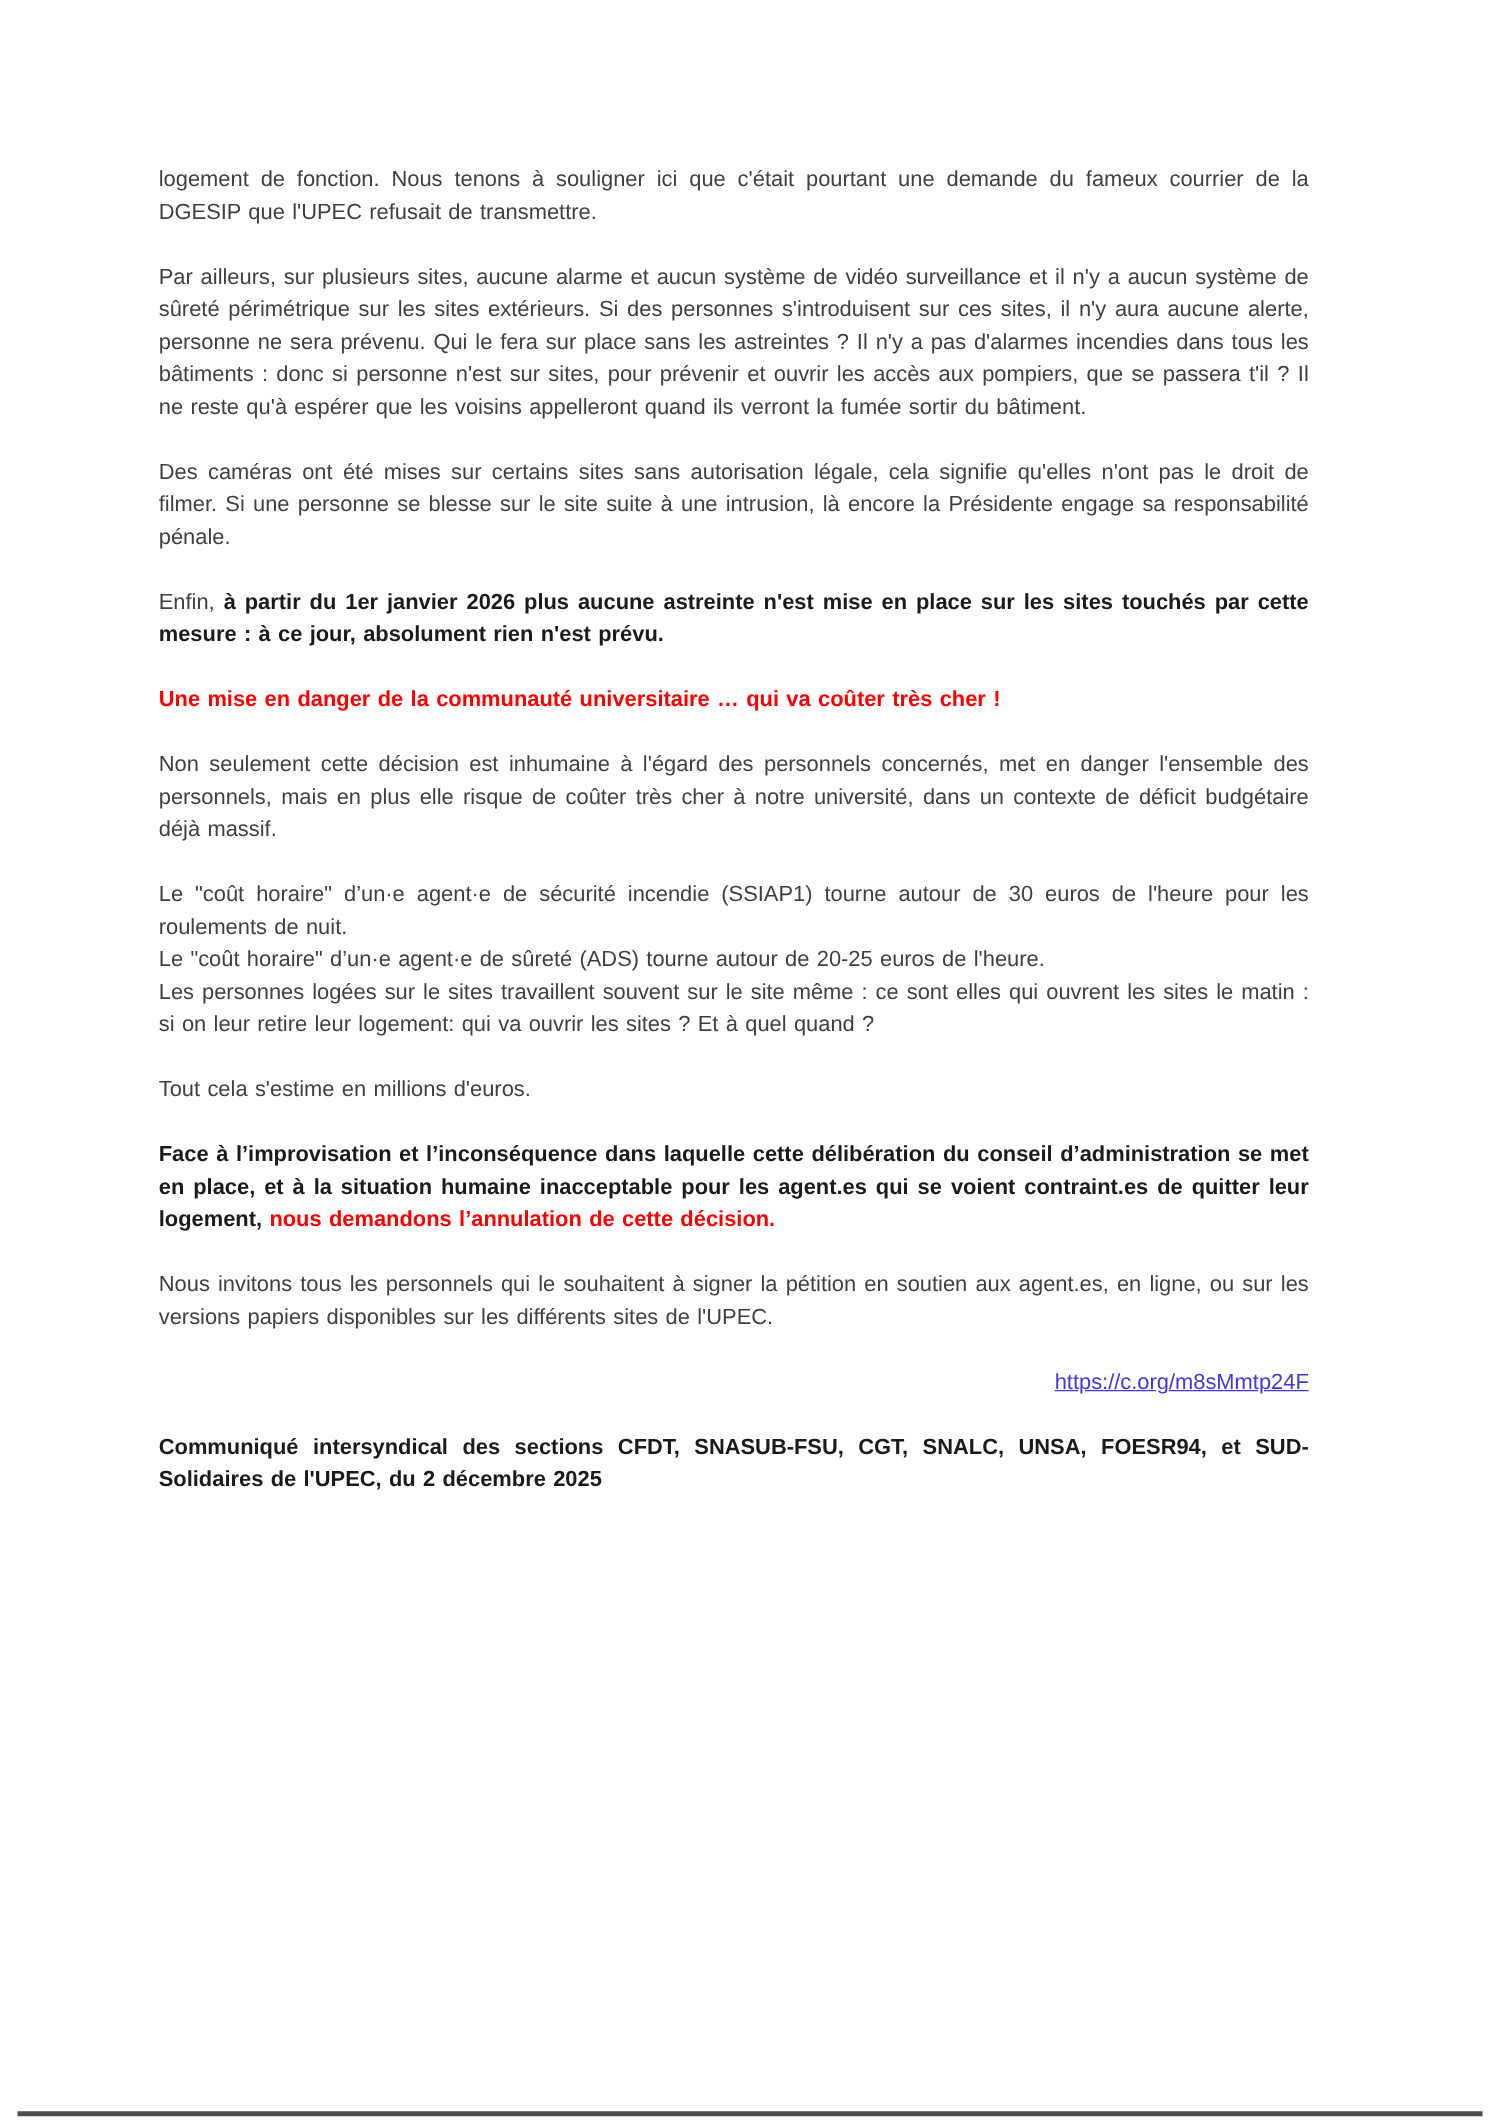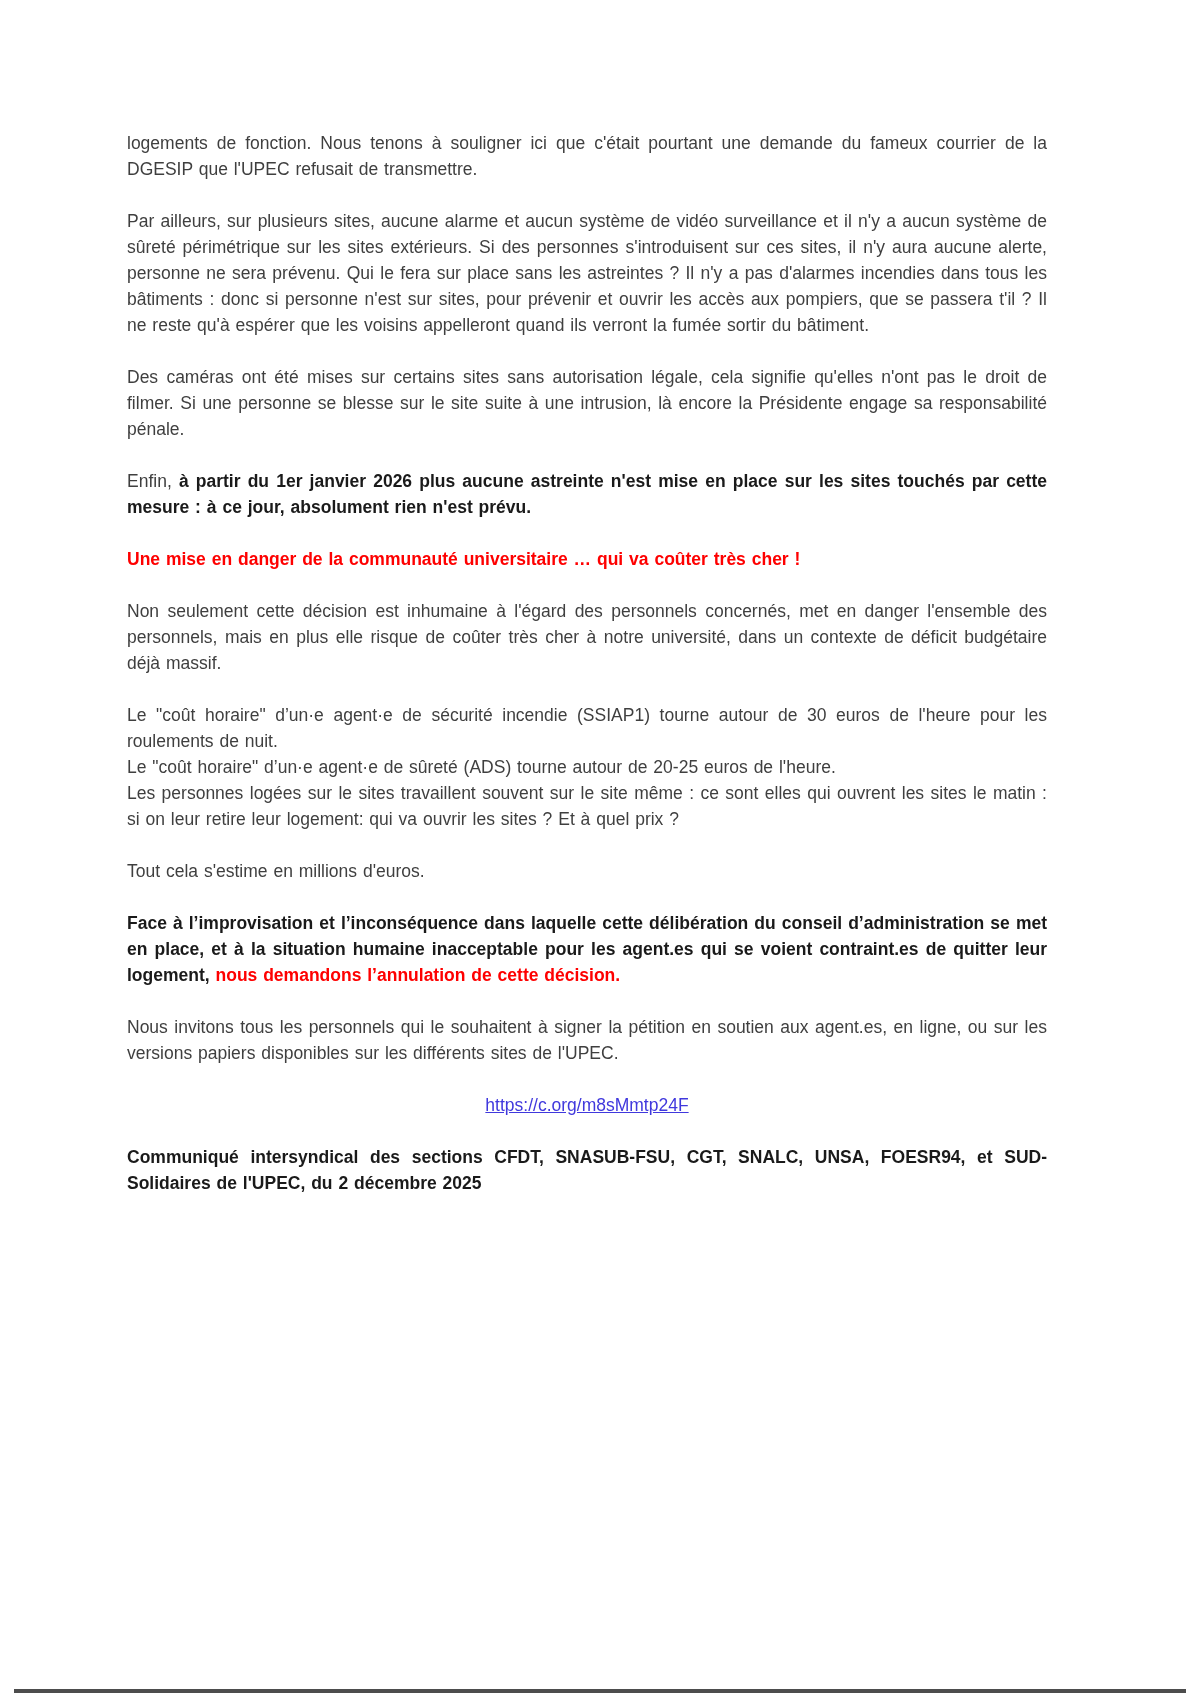--- a/index.html
+++ b/index.html
@@ -46,29 +46,29 @@
     position:absolute;
     left:14px;right:14px;bottom:4px;
     height:4px;
     background:var(--divider);
   }
 </style>
 </head>
 <body>
 
 <div class="doc-body">
-    <p class="para"><span>logements de fonction. Nous tenons à souligner ici que c'était pourtant une demande du fameux courrier de la DGESIP que l'UPEC refusait de transmettre.</span></p>
+    <p class="para"><span>logement de fonction. Nous tenons à souligner ici que c'était pourtant une demande du fameux courrier de la DGESIP que l'UPEC refusait de transmettre.</span></p>
     <p class="para"><span>Par ailleurs, sur plusieurs sites, aucune alarme et aucun système de vidéo surveillance et il n'y a aucun système de sûreté périmétrique sur les sites extérieurs. Si des personnes s'introduisent sur ces sites, il n'y aura aucune alerte, personne ne sera prévenu. Qui le fera sur place sans les astreintes ? Il n'y a pas d'alarmes incendies dans tous les bâtiments : donc si personne n'est sur sites, pour prévenir et ouvrir les accès aux pompiers, que se passera t'il ? Il ne reste qu'à espérer que les voisins appelleront quand ils verront la fumée sortir du bâtiment.</span></p>
     <p class="para"><span>Des caméras ont été mises sur certains sites sans autorisation légale, cela signifie qu'elles n'ont pas le droit de filmer. Si une personne se blesse sur le site suite à une intrusion, là encore la Présidente engage sa responsabilité pénale.</span></p>
     <p class="para gap-large"><span>Enfin, </span><span class="bold">à partir du 1er janvier 2026 plus aucune astreinte n'est mise en place sur les sites touchés par cette mesure : à ce jour, absolument rien n'est prévu.</span></p>
     <p class="para gap-large"><span class="bold red">Une mise en danger de la communauté universitaire … qui va coûter très cher !</span></p>
     <p class="para"><span>Non seulement cette décision est inhumaine à l'égard des personnels concernés, met en danger l'ensemble des personnels, mais en plus elle risque de coûter très cher à notre université, dans un contexte de déficit budgétaire déjà massif.</span></p>
     <p class="para no-gap"><span>Le "coût horaire" d’un·e agent·e de sécurité incendie (SSIAP1) tourne autour de 30 euros de l'heure pour les roulements de nuit.</span></p>
     <p class="para no-gap"><span>Le "coût horaire" d’un·e agent·e de sûreté (ADS) tourne autour de 20-25 euros de l'heure.</span></p>
-    <p class="para"><span>Les personnes logées sur le sites travaillent souvent sur le site même : ce sont elles qui ouvrent les sites le matin : si on leur retire leur logement: qui va ouvrir les sites ? Et à quel prix ?</span></p>
+    <p class="para"><span>Les personnes logées sur le sites travaillent souvent sur le site même : ce sont elles qui ouvrent les sites le matin : si on leur retire leur logement: qui va ouvrir les sites ? Et à quel quand ?</span></p>
     <p class="para"><span>Tout cela s'estime en millions d'euros.</span></p>
     <p class="para"><span class="bold">Face à l’improvisation et l’inconséquence dans laquelle cette délibération du conseil d’administration se met en place, et à la situation humaine inacceptable pour les agent.es qui se voient contraint.es de quitter leur logement, </span><span class="bold red">nous demandons l’annulation de cette décision.</span></p>
     <p class="para"><span>Nous invitons tous les personnels qui le souhaitent à signer la pétition en soutien aux agent.es, en ligne, ou sur les versions papiers disponibles sur les différents sites de l'UPEC.</span></p>
-    <p class="para" style="text-align: center;"><a href="#" class="link">https://c.org/m8sMmtp24F</a></p>
+    <p class="para" style="text-align: right;"><a href="#" class="link">https://c.org/m8sMmtp24F</a></p>
     <p class="para"><span class="bold">Communiqué intersyndical des sections CFDT, SNASUB-FSU, CGT, SNALC, UNSA, FOESR94, et SUD-Solidaires de l'UPEC, du 2 décembre 2025</span></p>
   </div>
 
 <div class="page-divider"></div>
 
 </body></html>

